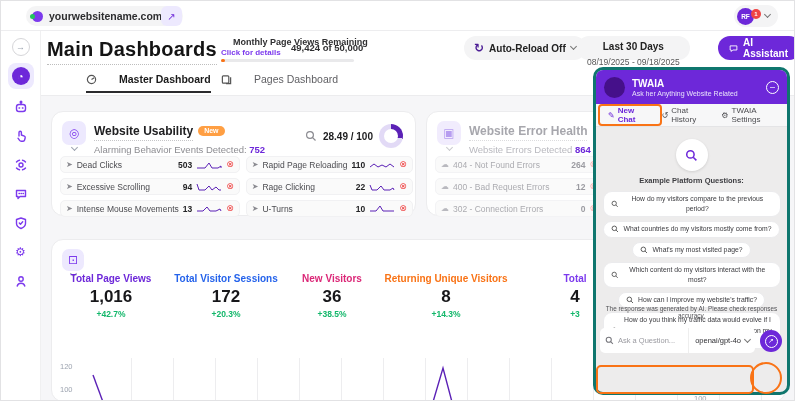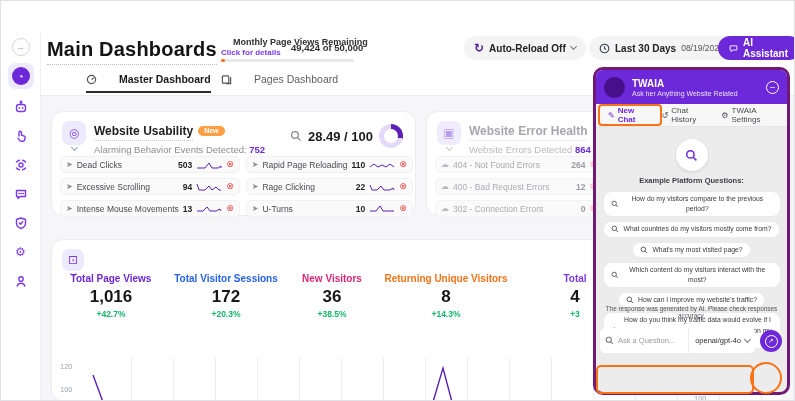--- a/index.html
+++ b/index.html
@@ -30,21 +30,21 @@
   .pagehead { position:absolute; left:40px; top:30px; width:755px; height:36px; background:#fff; z-index:2; }
   .page-title { position:absolute; left:6px; top:7px; font-size:20px; font-weight:bold; color:#141414; border-bottom:1.5px dotted #bdbdbd; padding-bottom:3px; letter-spacing:.2px; }
   .monthly { position:absolute; left:180px; top:6px; }
   .monthly-label { font-size:9px; font-weight:bold; color:#2f2f31;padding-left:12px; }
   .monthly-link { font-size:8px; color:#7c3aed; font-weight:bold; margin-top:1px; }
   .monthly-val { position:absolute; left:250px; top:11px; font-size:9.5px; font-weight:bold; color:#2f2f31; white-space:nowrap; }
   .monthly-bar { position:absolute; left:180px; top:28px; width:133px; height:3px; background:#e9e9eb; border-radius:2px; }
   .monthly-bar i { display:block; width:4px; height:3px; background:#f97316; border-radius:2px; }
   .pill { position:absolute; height:24px; background:#f4f4f5; border-radius:12px; display:flex; align-items:center; gap:5px; padding:0 10px; font-size:10px; color:#333; top:5px; }
   .pill-auto { left:423px; }
-  .pill-date { left:548px; }
+  .pill-date { left:536px;flex-direction:column; }
   .pill b { font-size:10px; color:#222; }
   .date-range { font-size:8.5px; color:#555; }
   .ai-btn { position:absolute; left:677px; top:5px; height:24px; background:#6d28d9; border-radius:12px; color:#fff; font-size:10px; font-weight:bold; display:flex; align-items:center; gap:5px; padding:0 11px; }
   .refresh-ic { color:#4c1d95; font-size:12px; font-weight:bold; }
 
   
   .tabsrow { position:absolute; left:40px; top:66px; width:755px; height:29px; background:#fff; border-bottom:1px solid #ececee; z-index:2; }
   .tab { position:absolute; top:6px; display:flex; align-items:center; gap:22px; font-size:10.5px; }
   .tab-active { left:45px; color:#1a1a1a; font-weight:bold; border-bottom:2px solid #2b2b2e; padding-bottom:6px; }
   .tab-idle { left:180px; color:#5f5f63; padding-bottom:8px; }
@@ -58,21 +58,21 @@
   .card-views { left:10px; top:143px; width:735px; height:163px; }
 
   .card-head { position:absolute; left:10px; top:9px; display:flex; gap:8px; }
   .icon-sq { width:24px; height:24px; background:#ede9fe; border-radius:7px; color:#7c3aed; font-size:12px; display:flex; align-items:center; justify-content:center; }
   .icon-col { display:flex; flex-direction:column; align-items:center; gap:3px; }
   .card-title { font-size:12px; font-weight:bold; color:#202022; border-bottom:1px dotted #c6c6c8; padding-bottom:2px; display:inline-block; }
   .card-sub { font-size:9.5px; color:#8d8d92; margin-top:3px; }
   .count-purple { color:#6d28d9; font-weight:bold; }
   .badge-new { display:inline-block; background:#ff9f43; color:#fff; font-size:7px; font-weight:bold; border-radius:7px; padding:1.5px 6px; margin-left:5px; vertical-align:2px; }
   .score-wrap { position:absolute; right:12px; top:12px; display:flex; align-items:center; gap:6px; }
-  .score-txt { font-size:13px; font-weight:bold; color:#1c1c1e; }
+  .score-txt { font-size:10px; font-weight:bold; color:#1c1c1e; }
   .donut { width:24px; height:24px; border-radius:50%; background:conic-gradient(#5b21b6 0 103deg, #e2daf6 103deg 360deg); position:relative; }
   .donut::after { content:""; position:absolute; left:5px; top:5px; width:14px; height:14px; border-radius:50%; background:#fff; }
 
   .u-grid { position:absolute; left:8px; top:44px; width:349px; display:grid; grid-template-columns:1fr 1fr; gap:5px 6px; }
   .u-row { height:17px; background:#fafafa; border:1px solid #f1f1f3; border-radius:5px; display:flex; align-items:center; gap:4px; padding:0 5px; }
   .u-row .lbl { font-size:8.5px; color:#4b4b50; flex:1; white-space:nowrap; overflow:hidden; }
   .u-row .val { font-size:8.5px; font-weight:bold; color:#232325; }
   .u-row svg { flex:none; }
   .alert-ic { color:#ef4444; font-size:9px; line-height:1; }
   .cursor-ic { color:#8a8a90; font-size:8px; }
@@ -94,21 +94,21 @@
   .stat .s-delta { font-size:8.5px; font-weight:bold; color:#12b76a; margin-top:2px; }
 
   .chart-area { position:absolute; left:8px; top:118px; width:719px; height:44px; overflow:hidden; }
   .gridlines { position:absolute; left:30px; top:0; width:689px; height:44px;
     background-image:repeating-linear-gradient(to right, transparent 0 41px, #ededef 41px 42px); }
   .ytick { position:absolute; left:0; font-size:7.5px; color:#9ca3af; }
   .chart-svg { position:absolute; left:0; top:0; }
   .right-tick { position:absolute; left:653px; top:298px; font-size:7.5px; color:#9ca3af; z-index:1; }
 
   
-  .chat { position:absolute; left:592px; top:66px; width:197px; height:328px; border:3px solid #701a75; border-radius:10px; background:#edecec; z-index:10; overflow:hidden; }
+  .chat { position:absolute; left:592px; top:66px; width:197px; height:328px; border:3px solid #0f766e; border-radius:10px; background:#edecec; z-index:10; overflow:hidden; }
   .chat-head { height:34px; background:#6d28d9; display:flex; align-items:center; padding:0 8px; gap:7px; }
   .chat-avatar { width:21px; height:21px; border-radius:50%; background:#45108a; flex:none; }
   .chat-name { font-size:10px; font-weight:bold; color:#fff; }
   .chat-subtitle { font-size:7px; color:#e9e2fb; margin-top:1px; }
   .minus-btn { margin-left:auto; width:13px; height:13px; border:1.2px solid #fff; border-radius:50%; color:#fff; font-size:9px; line-height:11px; text-align:center; }
   .chat-tabs { height:23px; background:#f7f7f8; border-bottom:1px solid #e4e4e6; display:flex; align-items:center; padding:0 6px; gap:4px; }
   .chat-tab { display:flex; align-items:center; gap:3px; font-size:8px; color:#4c4c50; padding:0 6px; }
   .chat-tab.active { color:#6d28d9; font-weight:bold; }
   .chat-tab .t-ic { font-size:8px; }
   .chat-body { position:relative; height:231px; display:flex; flex-direction:column; align-items:center; padding-top:12px; }
@@ -132,20 +132,37 @@
   .anno-input { left:595px; top:364px; width:158px; height:29px; border-radius:5px; }
   .anno-send { left:749px; top:361px; width:32px; height:32px; border-radius:50%; }
 
   .spark { stroke:#5b21b6; fill:none; stroke-width:1; }
 </style>
 </head>
 <body>
 
 <div class="screen">
 
+  <div class="topbar">
+    <div class="domain-pill">
+      <span class="favicon"></span>
+      <span class="domain-txt">yourwebsitename.com</span>
+      <span class="chev"></span>
+    </div>
+    <div class="ext-btn">
+      <span>↗</span>
+    </div>
+    <div class="user-pill">
+      <span class="avatar-sm">
+        <span>RF</span>
+        <span class="badge-red">1</span>
+      </span>
+      <span class="chev" style="margin-left:6px"></span>
+    </div>
+  </div>
 
   <div class="sidebar">
     <div class="side-expand">
         <span>→</span>
       </div>
     <div class="side-active">
         <span class="pie">
           <span>◔</span>
         </span>
       </div>

